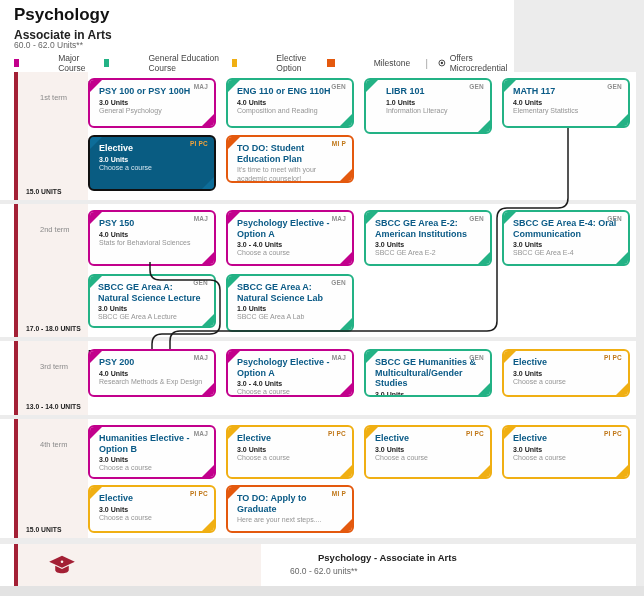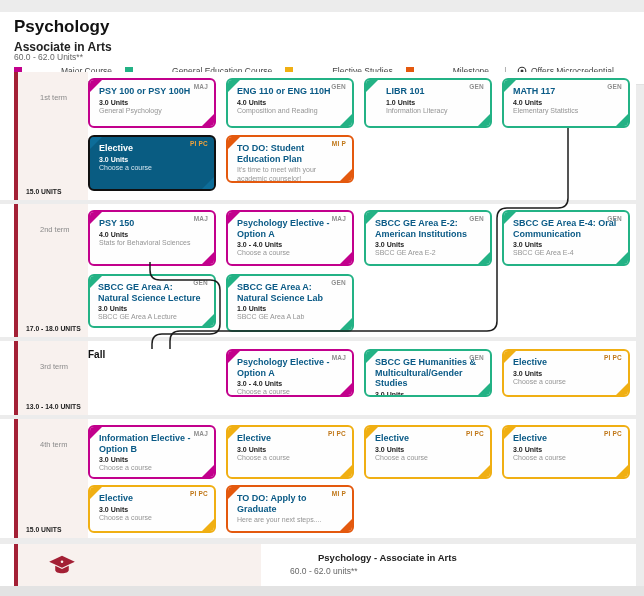--- a/index.html
+++ b/index.html
@@ -1,20 +1,20 @@
 <!DOCTYPE html>
 <html><head>
 <meta charset="utf-8">
 <style>
   html,body{margin:0;padding:0;}
   body{width:644px;height:596px;font-family:"Liberation Sans", sans-serif;}
   #app{position:relative;width:644px;height:596px;background:#ececec;overflow:hidden;}
 
   
-  .header{position:absolute;top:12px;left:0;width:644px;height:72px;background:#fff;border-bottom:1px solid #e2e2e2;}
+  .header{position:absolute;top:0;left:0;width:514px;height:72px;background:#fff;border-bottom:1px solid #e2e2e2;}
   .h-title{position:absolute;top:5px;left:14px;font-size:17px;font-weight:bold;color:#111;}
   .h-sub{position:absolute;top:28px;left:14px;font-size:12px;font-weight:bold;color:#222;}
   .h-units{position:absolute;top:40px;left:14px;font-size:8.5px;color:#666;}
   .legend{position:absolute;top:53px;left:14px;display:flex;align-items:center;font-size:8.5px;color:#444;}
   .leg-item{display:flex;align-items:center;margin-right:13px;gap:35px;}
   .sq{width:8px;height:8px;margin-right:4px;display:inline-block;}
   .sq-major{background:#C2008C;} .sq-ge{background:#23B285;} .sq-elec{background:#F0AF13;} .sq-mile{background:#E4590E;}
   .leg-div{color:#aaa;margin:0 10px 0 2px;font-size:11px;}
   .micro{display:flex;align-items:center;}
   .micro svg{margin-right:4px;}
@@ -68,21 +68,21 @@
       <span class="leg-item">
           <span class="sq sq-major"></span>
           <span>Major Course</span>
         </span>
       <span class="leg-item">
           <span class="sq sq-ge"></span>
           <span>General Education Course</span>
         </span>
       <span class="leg-item">
           <span class="sq sq-elec"></span>
-          <span>Elective Studies</span>
+          <span>Elective Option</span>
         </span>
       <span class="leg-item">
           <span class="sq sq-mile"></span>
           <span>Milestone</span>
         </span>
       <span class="leg-div">|</span>
       <span class="micro">
         <svg width="10" height="10" viewBox="0 0 10 10">
             <circle cx="5" cy="5" r="3.8" fill="none" stroke="#333" stroke-width="1.1"></circle>
             <circle cx="5" cy="5" r="1.5" fill="#333"></circle>
@@ -103,21 +103,21 @@
       <div class="c-title">PSY 100 or PSY 100H</div>
       <div class="c-units">3.0 Units</div>
       <div class="c-sub">General Psychology</div>
     </div>
     <div class="card t-ge" style="left:226px;top:6px;height:50px;">
       <span class="badge">GEN</span>
       <div class="c-title">ENG 110 or ENG 110H</div>
       <div class="c-units">4.0 Units</div>
       <div class="c-sub">Composition and Reading</div>
     </div>
-    <div class="card t-ge" style="left:364px;top:6px;height:50px;padding-left:20px;">
+    <div class="card t-ge" style="left:364px;top:6px;height:56px;padding-left:20px;">
       <span class="badge">GEN</span>
       <div class="c-title">LIBR 101</div>
       <div class="c-units">1.0 Units</div>
       <div class="c-sub">Information Literacy</div>
     </div>
     <div class="card t-ge" style="left:502px;top:6px;height:50px;">
       <span class="badge">GEN</span>
       <div class="c-title">MATH 117</div>
       <div class="c-units">4.0 Units</div>
       <div class="c-sub">Elementary Statistics</div>
@@ -178,20 +178,26 @@
       <div class="c-sub">SBCC GE Area A Lab</div>
     </div>
   </div>
 
   <div class="trow" style="top:341px;height:74px;">
     <div class="side">
       <div class="season">Fall</div>
       <div class="termlab">3rd term</div>
       <div class="tunits">13.0 - 14.0 UNITS</div>
     </div>
+    <div class="card t-major" style="left:88px;top:8px;height:48px;">
+      <span class="badge">MAJ</span>
+      <div class="c-title">PSY 200</div>
+      <div class="c-units">4.0 Units</div>
+      <div class="c-sub">Research Methods &amp; Exp Design</div>
+    </div>
     <div class="card t-major" style="left:226px;top:8px;height:48px;">
       <span class="badge">MAJ</span>
       <div class="c-title">Psychology Elective - Option A</div>
       <div class="c-units">3.0 - 4.0 Units</div>
       <div class="c-sub">Choose a course</div>
     </div>
     <div class="card t-ge" style="left:364px;top:8px;height:48px;">
       <span class="badge">GEN</span>
       <div class="c-title">SBCC GE Humanities &amp; Multicultural/Gender Studies</div>
       <div class="c-units">3.0 Units</div>
@@ -206,21 +212,21 @@
   </div>
 
   <div class="trow" style="top:419px;height:119px;">
     <div class="side">
       <div class="season">Spring</div>
       <div class="termlab">4th term</div>
       <div class="tunits">15.0 UNITS</div>
     </div>
     <div class="card t-major" style="left:88px;top:6px;height:54px;">
       <span class="badge">MAJ</span>
-      <div class="c-title">Information Elective - Option B</div>
+      <div class="c-title">Humanities Elective - Option B</div>
       <div class="c-units">3.0 Units</div>
       <div class="c-sub">Choose a course</div>
     </div>
     <div class="card t-elec" style="left:226px;top:6px;height:54px;">
       <span class="badge">PI PC</span>
       <div class="c-title">Elective</div>
       <div class="c-units">3.0 Units</div>
       <div class="c-sub">Choose a course</div>
     </div>
     <div class="card t-elec" style="left:364px;top:6px;height:54px;">

